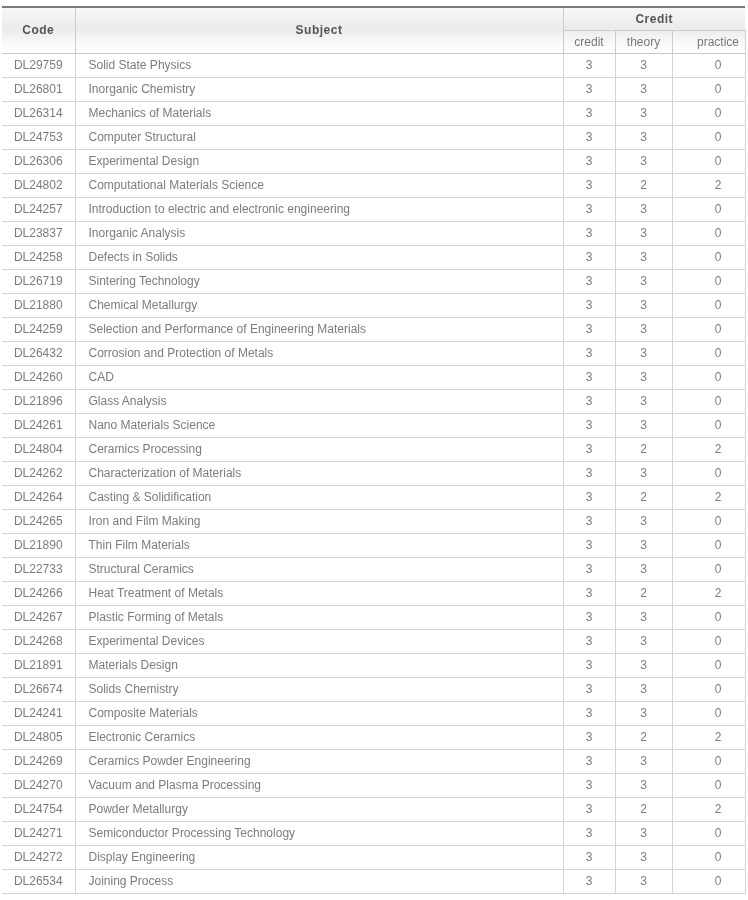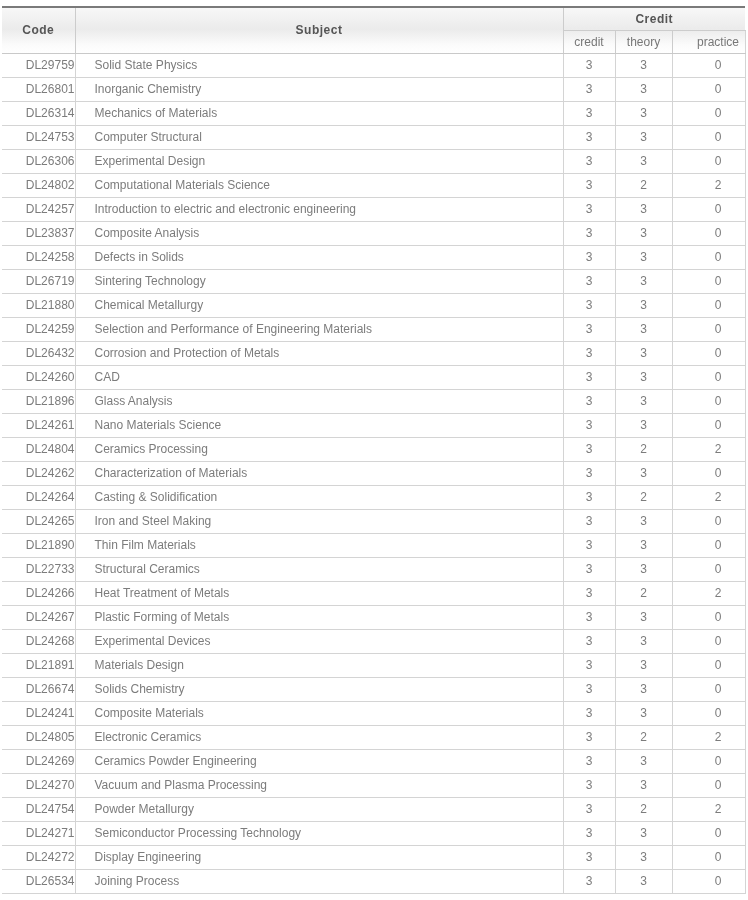--- a/index.html
+++ b/index.html
@@ -65,25 +65,25 @@
     vertical-align: middle;
     padding: 0;
     border-bottom: 1px solid #d4d4d4;
     border-left: 1px solid #d4d4d4;
     background: #ffffff;
     white-space: nowrap;
     overflow: hidden;
   }
   tbody td.code {
     border-left: none;
-    text-align: right;
+    text-align: center;
   }
   tbody td.subject {
     text-align: left;
-    padding-left: 19px;
+    padding-left: 13px;
   }
   tbody td.num { text-align: center; }
 </style>
 </head>
 <body>
 
 <div class="page">
   <table class="course-table">
     <colgroup>
       <col class="c-code">
@@ -149,21 +149,21 @@
   </tr>
         <tr>
     <td class="code">DL24257</td>
     <td class="subject">Introduction to electric and electronic engineering</td>
     <td class="num credit">3</td>
     <td class="num theory">3</td>
     <td class="num practice">0</td>
   </tr>
         <tr>
     <td class="code">DL23837</td>
-    <td class="subject">Composite Analysis</td>
+    <td class="subject">Inorganic Analysis</td>
     <td class="num credit">3</td>
     <td class="num theory">3</td>
     <td class="num practice">0</td>
   </tr>
         <tr>
     <td class="code">DL24258</td>
     <td class="subject">Defects in Solids</td>
     <td class="num credit">3</td>
     <td class="num theory">3</td>
     <td class="num practice">0</td>
@@ -233,21 +233,21 @@
   </tr>
         <tr>
     <td class="code">DL24264</td>
     <td class="subject">Casting &amp; Solidification</td>
     <td class="num credit">3</td>
     <td class="num theory">2</td>
     <td class="num practice">2</td>
   </tr>
         <tr>
     <td class="code">DL24265</td>
-    <td class="subject">Iron and Steel Making</td>
+    <td class="subject">Iron and Film Making</td>
     <td class="num credit">3</td>
     <td class="num theory">3</td>
     <td class="num practice">0</td>
   </tr>
         <tr>
     <td class="code">DL21890</td>
     <td class="subject">Thin Film Materials</td>
     <td class="num credit">3</td>
     <td class="num theory">3</td>
     <td class="num practice">0</td>

